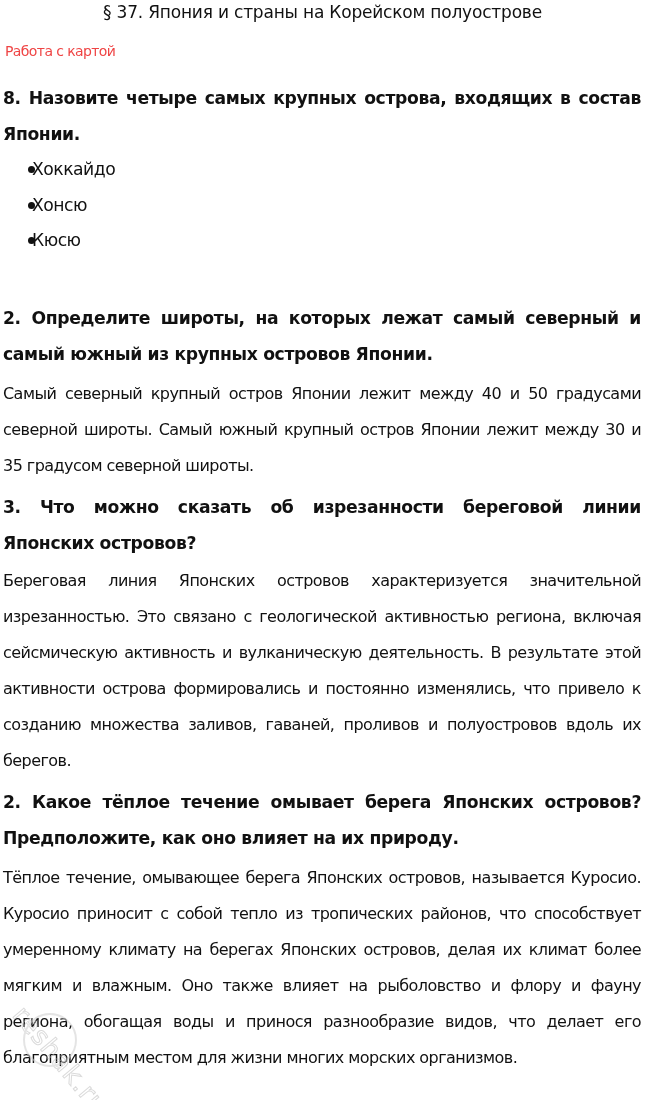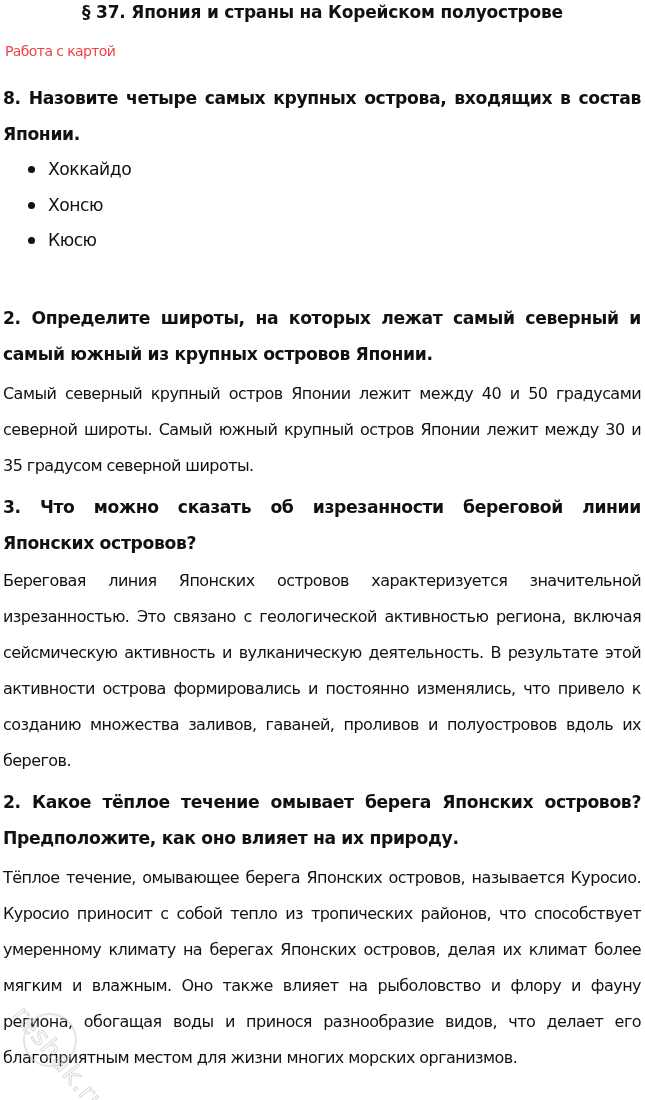--- a/index.html
+++ b/index.html
@@ -20,21 +20,21 @@
       left: 0;
       top: 0;
       width: 645px;
     }
     .title {
       position: absolute;
       left: 0;
       top: 0;
       width: 645px;
       text-align: center;
-      font-weight: bold;
+      font-weight: normal;
       font-size: 17px;
       line-height: 24px;
       letter-spacing: -0.2px;
     }
     .subheading {
       position: absolute;
       left: 5px;
       top: 38px;
       font-weight: normal;
       font-size: 14px;
@@ -68,21 +68,21 @@
       top: 152px;
       margin: 0;
       padding: 0;
       list-style: none;
     }
     .bullets li {
       position: relative;
       height: 35.5px;
       line-height: 35.5px;
       font-size: 17.2px;
-      padding-left: 48px;
+      padding-left: 32px;
       letter-spacing: -0.5px;
     }
     .bullets li .dot {
       position: absolute;
       left: 28px;
       top: 14px;
       width: 7px;
       height: 7px;
       border-radius: 50%;
       background: #111;

